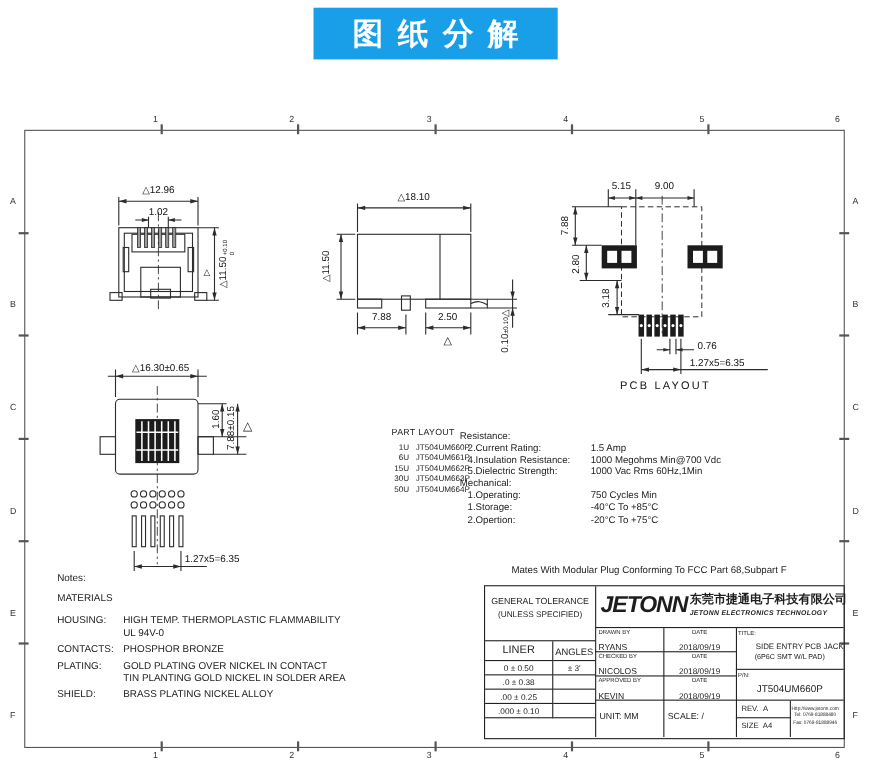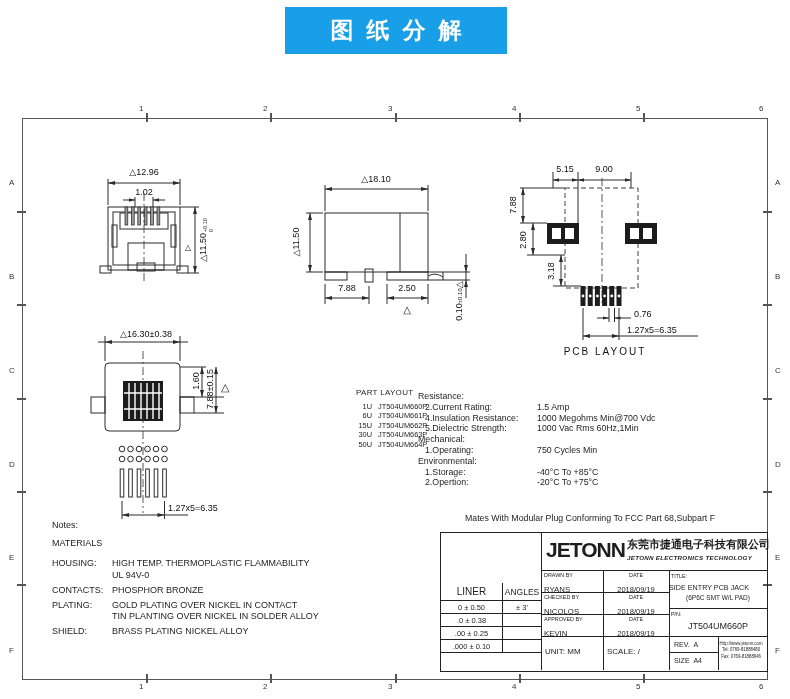--- a/index.html
+++ b/index.html
@@ -1,21 +1,21 @@
 <!DOCTYPE html>
 <html><head>
 <meta charset="utf-8">
 <style>
   html,body{margin:0;padding:0}
   body{width:790px;height:699px;position:relative;background:#fff;overflow:hidden;
        font-family:"Liberation Sans",sans-serif;color:#1d1d1d}
   
   .banner{position:absolute;left:285px;top:7px;width:222px;height:47px;background:#189fe8;
           display:flex;align-items:center;justify-content:center}
-  .banner span{color:#fff;font-size:23px;font-weight:bold;letter-spacing:13px;text-indent:13px}
+  .banner span{color:#fff;font-size:28px;font-weight:bold;letter-spacing:13px;text-indent:13px}
   
   .frame{position:absolute;left:22px;top:118px;width:744px;height:560px;border:1.5px solid #555}
   .zlab{position:absolute;font-size:8px;color:#333}
   .tickv{position:absolute;width:1.5px;height:9px;background:#555}
   .tickh{position:absolute;width:9px;height:1.5px;background:#555}
   
   .view{position:absolute}
   svg line,svg path,svg rect,svg polyline,svg circle{stroke:#2b2b2b;stroke-width:1;fill:none}
   svg .ar{fill:#2b2b2b;stroke:none}
   svg .blk{fill:#1c1c1c;stroke:none}
@@ -45,21 +45,21 @@
   .notes{position:absolute;left:50px;top:518px;width:350px;font-size:9px}
   .notes .nlbl{position:absolute;left:2px}
   .notes .nval{position:absolute;left:62px}
   
   .tblock{position:absolute;left:440px;top:532px;width:328px;height:140px;border:1.6px solid #222;box-sizing:border-box}
   .tb{position:absolute;box-sizing:border-box}
   .bb{border-bottom:1.1px solid #222}
   .br{border-right:1.1px solid #222}
   .microlbl{font-size:5.4px;color:#222;display:block}
   .cellcenter{display:flex;align-items:center;justify-content:center}
-  .logo{font-size:21px;font-weight:900;letter-spacing:-1px}
+  .logo{font-size:21px;font-weight:900;font-style:italic;letter-spacing:-1px}
   .ccn{font-size:11px;font-weight:bold;white-space:nowrap}
   .cen{font-size:6.2px;font-weight:bold;font-style:italic;letter-spacing:.3px;white-space:nowrap;margin-top:2px}
   .contact{font-size:4.7px;line-height:6.4px;text-align:center;padding-top:4px;white-space:nowrap;transform:scaleX(.92);transform-origin:left}
 </style>
 </head>
 <body>
 
 <div class="banner">
   <span>图纸分解</span>
 </div>
@@ -313,21 +313,21 @@
     <line x1="122" y1="44" x2="148" y2="44"></line>
       <line x1="122" y1="74" x2="166" y2="74"></line>
     <line x1="144" y1="44" x2="144" y2="74"></line>
     <polygon class="ar" points="144,44 142,51 146,51"></polygon>
       <polygon class="ar" points="144,74 142,67 146,67"></polygon>
     <line x1="136" y1="90" x2="166" y2="90"></line>
     <line x1="158" y1="44" x2="158" y2="90"></line>
     <polygon class="ar" points="158,44 156,51 160,51"></polygon>
       <polygon class="ar" points="158,90 156,83 160,83"></polygon>
   </svg>
-  <div class="dim cenc" style="left:88px;top:6px"><span class="tri">△</span><span>16.30±0.38</span></div>
+  <div class="dim cenc" style="left:88px;top:6px"><span class="tri">△</span><span>16.30±0.65</span></div>
   <div class="dim rotc" style="left:138px;top:58px"><span>1.60</span></div>
   <div class="dim rotc" style="left:152px;top:66px"><span>7.88±0.15</span></div>
   <div class="dim" style="left:163px;top:58px;font-size:11px">△</div>
   <div class="dim" style="left:110px;top:180px"><span>1.27x5=6.35</span></div>
 </div>
 
 <div class="ptable">
   <div class="hdr">PART LAYOUT</div>
   <div><span class="qty">1U</span><span>JT504UM660P</span></div>
   <div><span class="qty">6U</span><span>JT504UM661P</span></div>
@@ -336,43 +336,46 @@
   <div><span class="qty">50U</span><span>JT504UM664P</span></div>
 </div>
 
 <div class="specs">
   <div>Resistance:</div>
   <div class="item"><span class="lbl">2.Current Rating:</span><span>1.5 Amp</span></div>
   <div class="item"><span class="lbl">4.Insulation Resistance:</span><span>1000 Megohms Min@700 Vdc</span></div>
   <div class="item"><span class="lbl">5.Dielectric Strength:</span><span>1000 Vac Rms 60Hz,1Min</span></div>
   <div>Mechanical:</div>
   <div class="item"><span class="lbl">1.Operating:</span><span>750 Cycles Min</span></div>
-  <div>Environmental:</div>
   <div class="item"><span class="lbl">1.Storage:</span><span>-40°C To +85°C</span></div>
   <div class="item"><span class="lbl">2.Opertion:</span><span>-20°C To +75°C</span></div>
 </div>
 <div class="specfoot">Mates With Modular Plug Conforming To FCC Part 68,Subpart F</div>
 
 <div class="notes">
   <div class="nlbl" style="top:2px">Notes:</div>
   <div class="nlbl" style="top:20px">MATERIALS</div>
   <div class="nlbl" style="top:40px">HOUSING:</div>
   <div class="nval" style="top:40px">HIGH TEMP. THERMOPLASTIC FLAMMABILITY</div>
   <div class="nval" style="top:52px">UL 94V-0</div>
   <div class="nlbl" style="top:67px">CONTACTS:</div>
   <div class="nval" style="top:67px">PHOSPHOR BRONZE</div>
   <div class="nlbl" style="top:82px">PLATING:</div>
   <div class="nval" style="top:82px">GOLD PLATING OVER NICKEL IN CONTACT</div>
-  <div class="nval" style="top:93px">TIN PLANTING OVER NICKEL IN SOLDER ALLOY</div>
+  <div class="nval" style="top:93px">TIN PLANTING GOLD NICKEL IN SOLDER AREA</div>
   <div class="nlbl" style="top:108px">SHIELD:</div>
   <div class="nval" style="top:108px">BRASS PLATING NICKEL ALLOY</div>
 </div>
 
 <div class="tblock">
 
+  <div class="tb bb" style="left:0;top:0;width:100px;height:50px;text-align:center;padding-top:9px">
+    <div style="font-size:8px">GENERAL TOLERANCE</div>
+    <div style="font-size:7.5px;margin-top:3px">(UNLESS SPECIFIED)</div>
+  </div>
   <div class="tb bb br cellcenter" style="left:0;top:50px;width:62px;height:18px;font-size:10px">LINER</div>
   <div class="tb bb cellcenter" style="left:62px;top:50px;width:38px;height:18px;font-size:8.5px">ANGLES</div>
   <div class="tb bb br cellcenter" style="left:0;top:68px;width:62px;height:13px;font-size:7.5px">0  ±  0.50</div>
   <div class="tb bb cellcenter" style="left:62px;top:68px;width:38px;height:13px;font-size:7.5px">± 3'</div>
   <div class="tb bb br cellcenter" style="left:0;top:81px;width:62px;height:13px;font-size:7.5px">.0  ±  0.38</div>
   <div class="tb bb cellcenter" style="left:62px;top:81px;width:38px;height:13px;font-size:7.5px"></div>
   <div class="tb bb br cellcenter" style="left:0;top:94px;width:62px;height:13px;font-size:7.5px">.00  ±  0.25</div>
   <div class="tb bb cellcenter" style="left:62px;top:94px;width:38px;height:13px;font-size:7.5px"></div>
   <div class="tb bb br cellcenter" style="left:0;top:107px;width:62px;height:13px;font-size:7.5px">.000 ±  0.10</div>
   <div class="tb bb cellcenter" style="left:62px;top:107px;width:38px;height:13px;font-size:7.5px"></div>
@@ -416,21 +419,21 @@
 
   <div class="tb" style="left:100px;top:104px;width:62px;height:33px;padding:10px 4px 0;font-size:8px">
     <span>UNIT:</span>&nbsp;<span>MM</span>
   </div>
   <div class="tb" style="left:162px;top:104px;width:66px;height:33px;padding:10px 4px 0;font-size:8px">
     <span>SCALE:</span>&nbsp;<span>/</span>
   </div>
 
   <div class="tb bb" style="left:228px;top:38px;width:98px;height:38px">
     <span class="microlbl" style="position:absolute;left:2px;top:2px">TITLE:</span>
-    <div style="position:absolute;left:0;top:12px;width:98px;text-align:left;font-size:7.2px">SIDE ENTRY PCB JACK</div>
+    <div style="position:absolute;left:0;top:12px;width:98px;text-align:right;font-size:7.2px">SIDE ENTRY PCB JACK</div>
     <div style="position:absolute;left:0;top:23px;width:98px;text-align:center;font-size:6.5px">(6P6C SMT W/L PAD)</div>
   </div>
   <div class="tb bb" style="left:228px;top:76px;width:98px;height:28px">
     <span class="microlbl" style="position:absolute;left:2px;top:2px">P/N:</span>
     <div style="position:absolute;left:0;top:12px;width:98px;text-align:center;font-size:9px">JT504UM660P</div>
   </div>
   <div class="tb bb br" style="left:228px;top:104px;width:50px;height:16px;padding:4px 0 0 5px;font-size:7px">
     <span>REV.</span>&nbsp;&nbsp;<span>A</span>
   </div>
   <div class="tb br" style="left:228px;top:120px;width:50px;height:17px;padding:4px 0 0 5px;font-size:7px">

